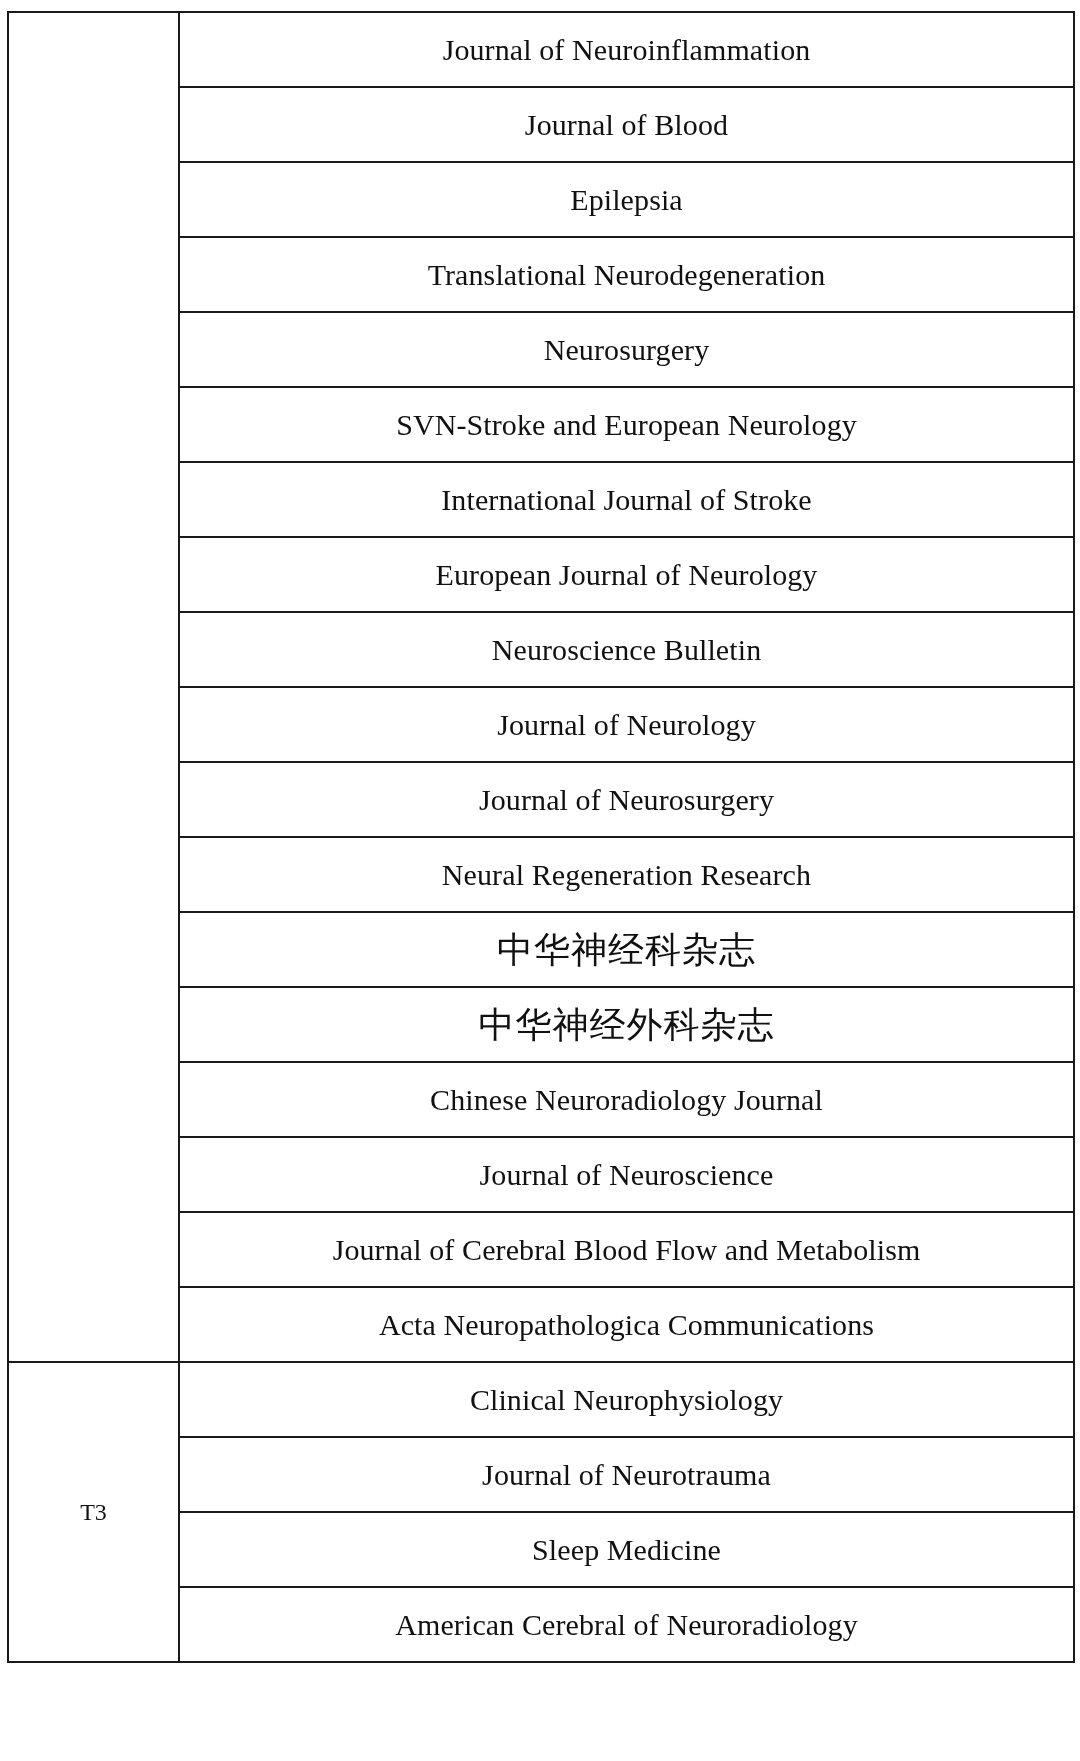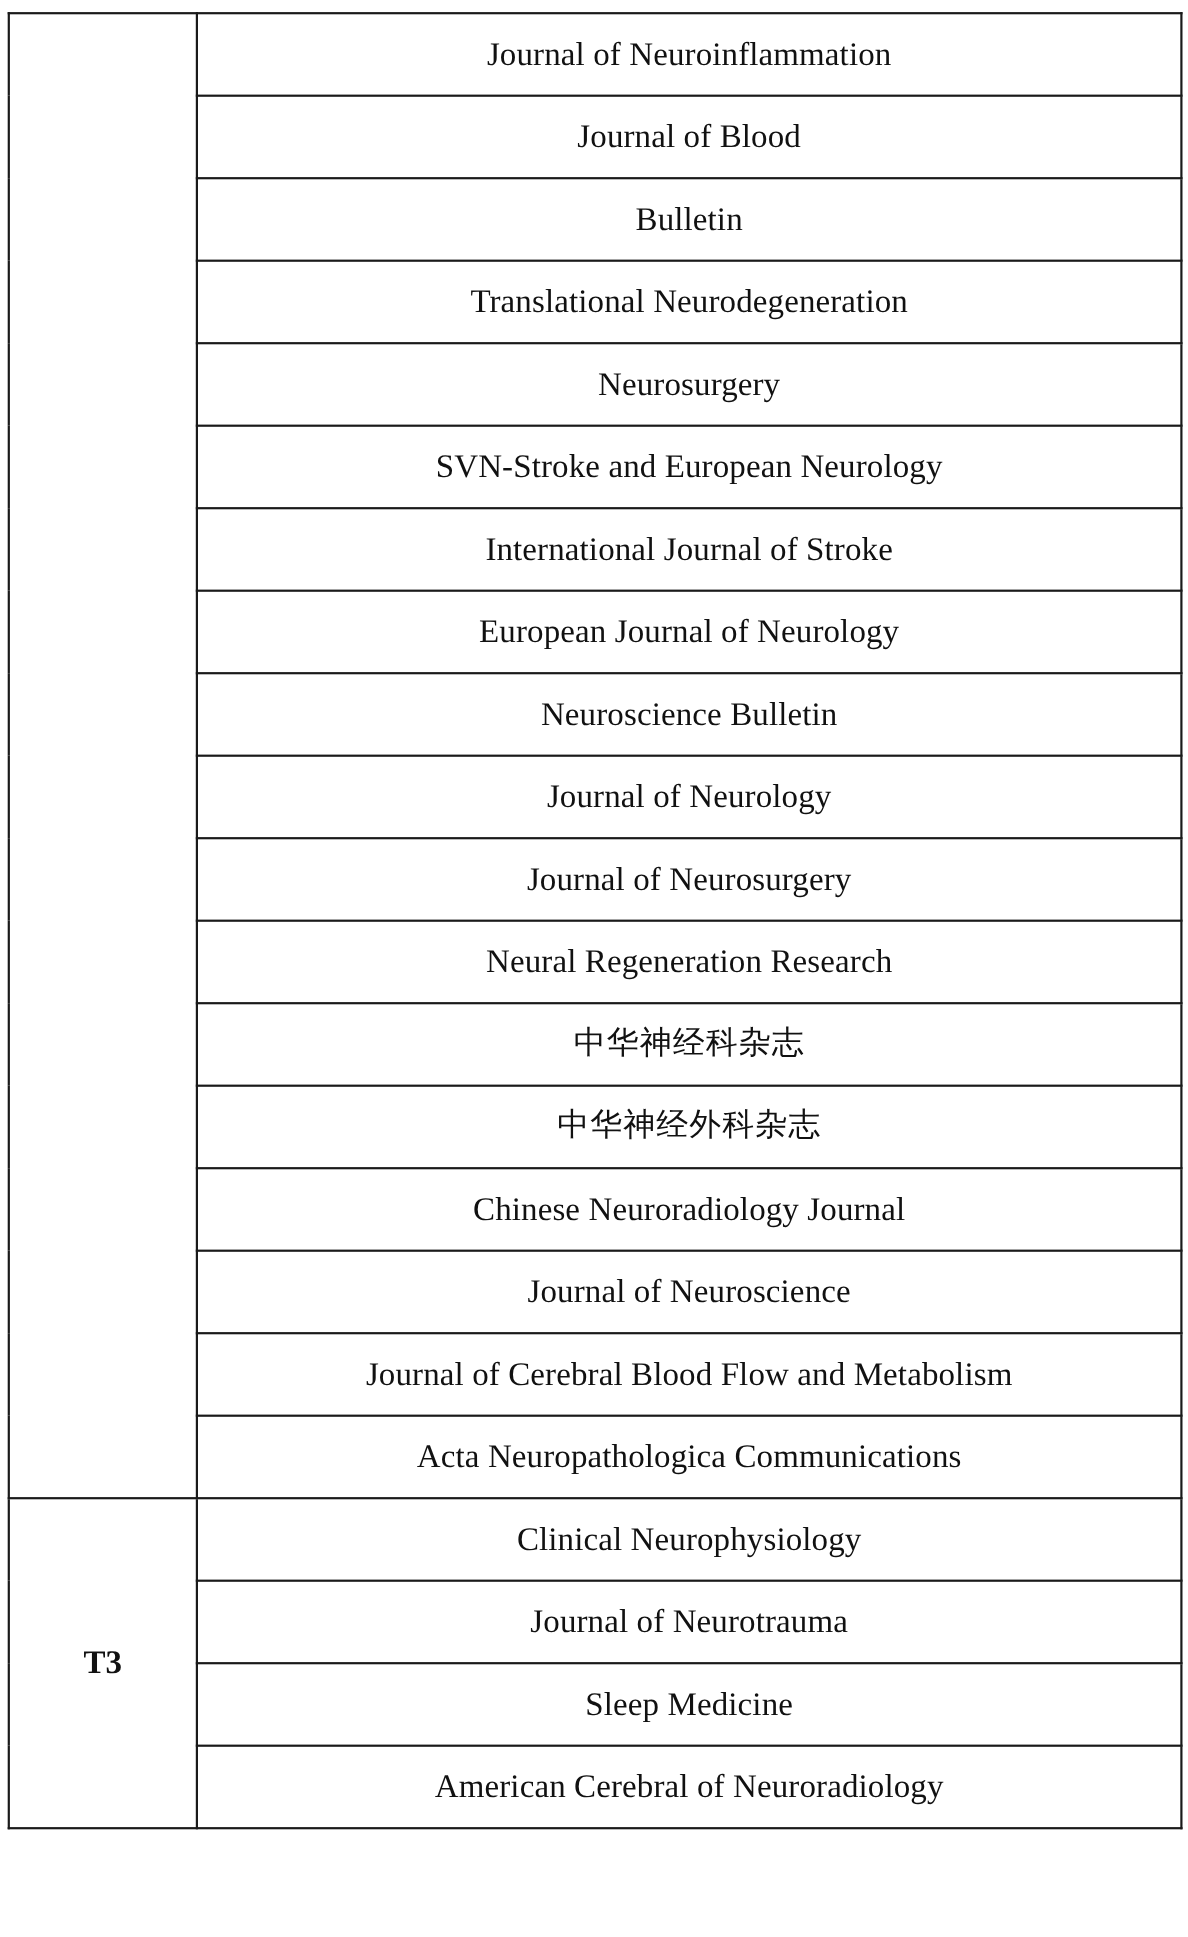--- a/index.html
+++ b/index.html
@@ -33,28 +33,28 @@
     }
     .journal-table col.tier-col { width: 171px; }
     .journal-table col.name-col { width: 895px; }
     .journal-name {
       font-size: 30px;
       line-height: 1;
       white-space: nowrap;
       letter-spacing: 0.1px;
     }
     .journal-name.cjk {
-      font-family: Liberation Mono, monospace;
-      font-size: 29px;
+      font-family: Liberation Serif, serif;
+      font-size: 36px;
       letter-spacing: 1px;
       font-weight: normal;
     }
     .tier-label {
-      font-size: 30px;
-      font-weight: bold;
+      font-size: 24px;
+      font-weight: normal;
     }
   </style>
 </head>
 <body>
 
 <table class="journal-table">
   <colgroup>
     <col class="tier-col">
     <col class="name-col">
   </colgroup>
@@ -63,21 +63,21 @@
     <tr>
       <td rowspan="18">
         <span class="tier-label"></span>
       </td>
       <td><span class="journal-name">Journal of Neuroinflammation</span></td>
     </tr>
     <tr>
         <td><span class="journal-name">Journal of Blood</span></td>
       </tr>
     <tr>
-        <td><span class="journal-name">Bulletin</span></td>
+        <td><span class="journal-name">Epilepsia</span></td>
       </tr>
     <tr>
         <td><span class="journal-name">Translational Neurodegeneration</span></td>
       </tr>
     <tr>
         <td><span class="journal-name">Neurosurgery</span></td>
       </tr>
     <tr>
         <td><span class="journal-name">SVN-Stroke and European Neurology</span></td>
       </tr>

